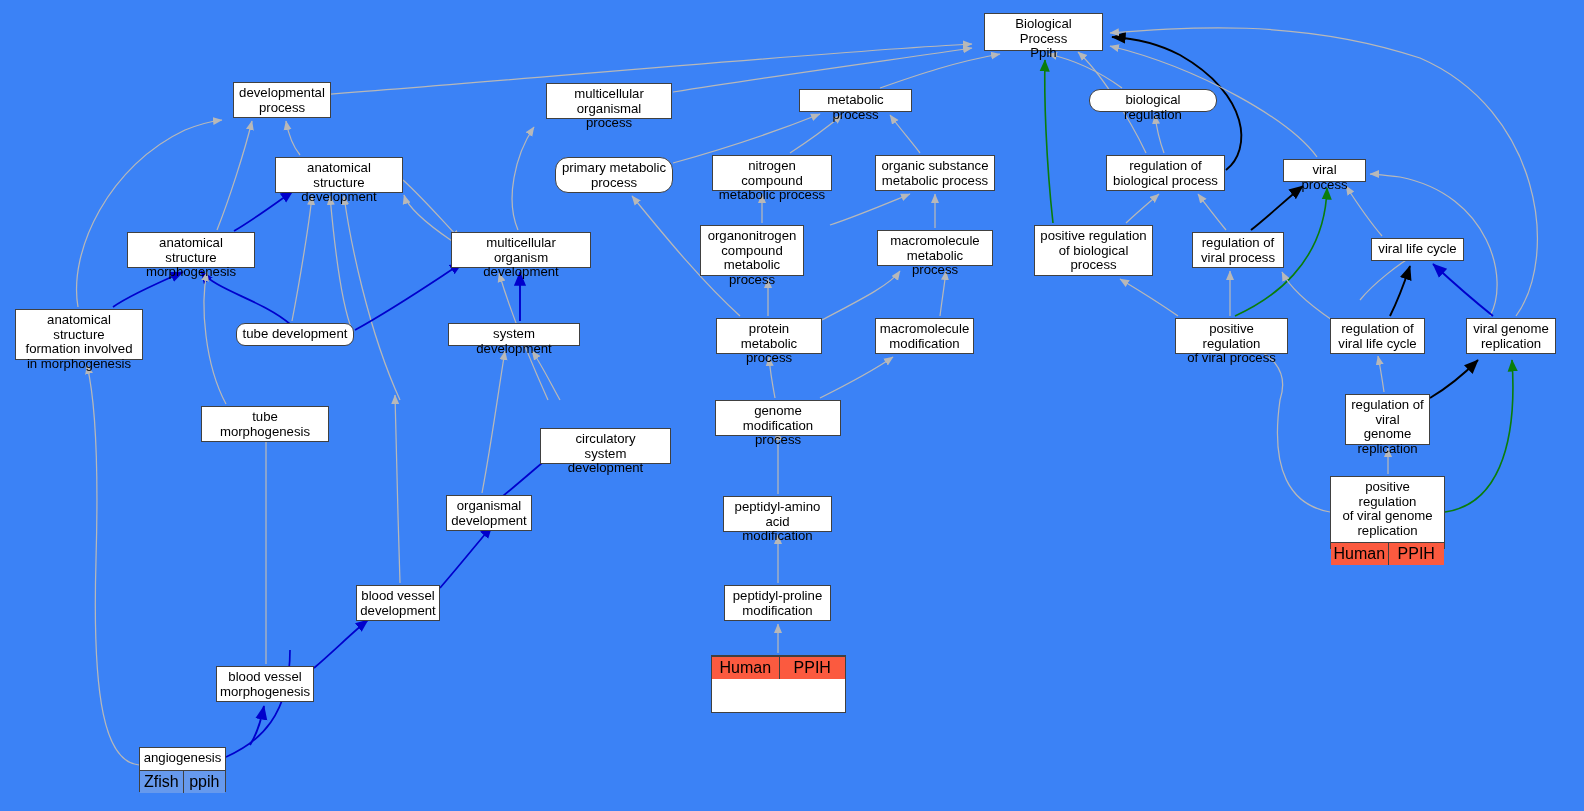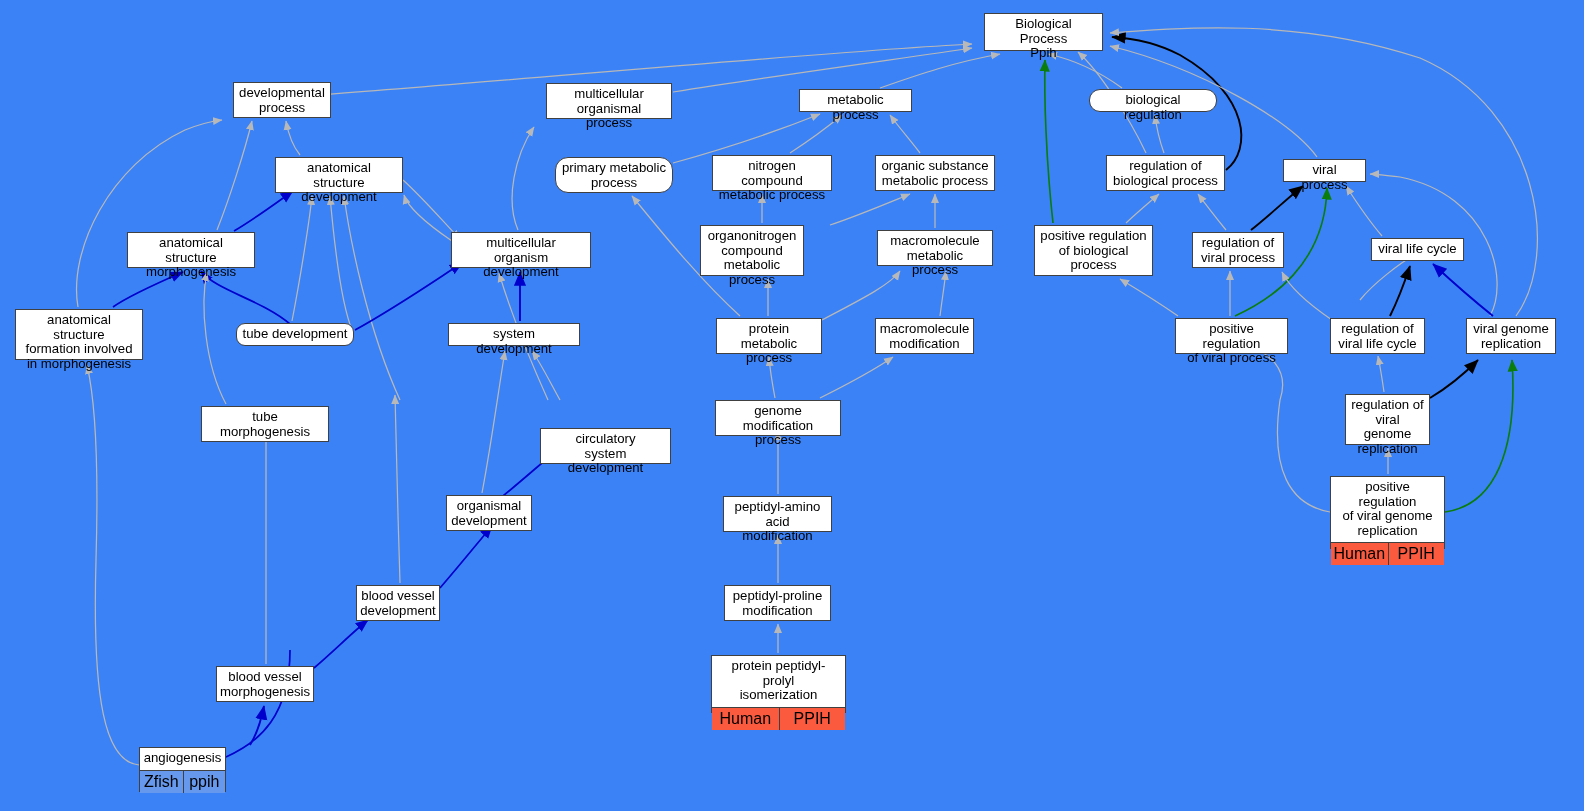--- a/index.html
+++ b/index.html
@@ -319,22 +319,20 @@
     </div>
     <div class="node" style="left: 724px; top: 585px; width: 107px; height: 36px;">
       <div class="node-label">peptidyl-proline
 modification</div>
     </div>
     <div class="node" style="left: 216px; top: 666px; width: 98px; height: 36px;">
       <div class="node-label">blood vessel
 morphogenesis</div>
     </div>
     <div class="node" style="left: 711px; top: 655px; width: 135px; height: 58px;">
-      <div class="node-label">protein peptidyl-prolyl
-isomerization</div>
       <div class="gene-row sp-human">
         <div class="gene-cell">Human</div>
         <div class="gene-cell">PPIH</div>
       </div>
     </div>
     <div class="node" style="left: 139px; top: 747px; width: 87px; height: 45px;">
       <div class="node-label">angiogenesis</div>
       <div class="gene-row sp-zfish">
         <div class="gene-cell">Zfish</div>
         <div class="gene-cell">ppih</div>

